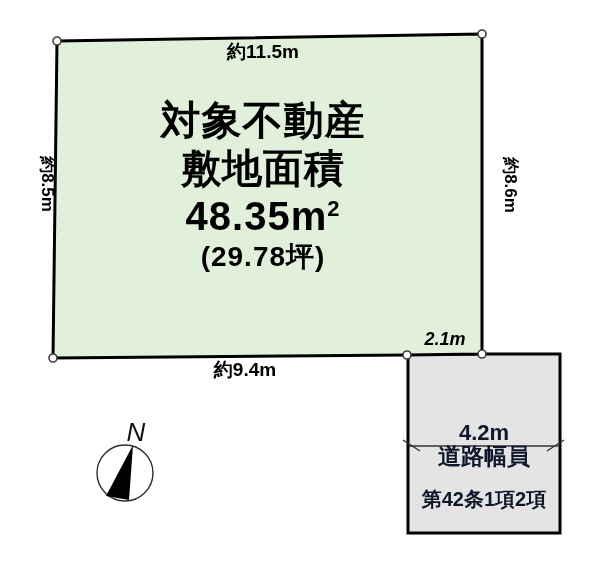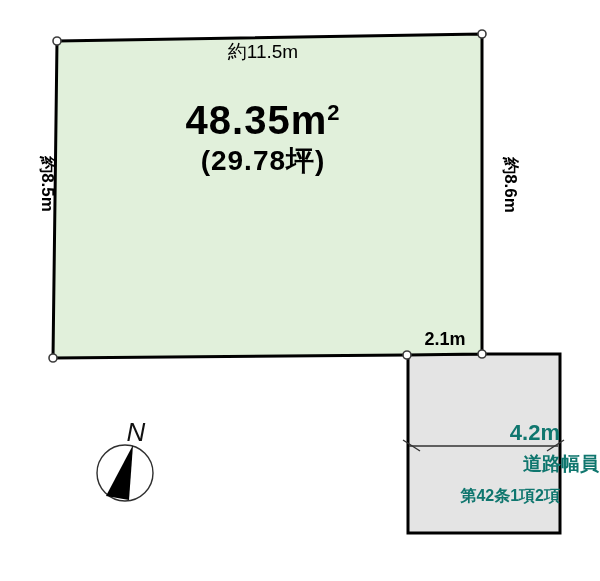--- a/index.html
+++ b/index.html
@@ -22,35 +22,35 @@
   }
   .lbl {
     position: absolute;
     color: #000000;
     text-align: center;
     white-space: nowrap;
     line-height: 1.1;
   }
   .dim {
     font-size: 19px;
-    font-weight: 400;
+    font-weight: 700;
   }
   .dim-side {
     font-size: 17px;
     font-weight: 600;
     width: 100px;
     height: 20px;
     transform: rotate(90deg);
     transform-origin: center center;
   }
   #dim-top    { left: 183px; top: 42px;  width: 160px; }
   #dim-bottom { left: 165px; top: 360px; width: 160px; }
   #dim-left   { left: -4px;  top: 174px; }
   #dim-right  { left: 459px; top: 175px; }
-  #dim-frontage { left: 395px; top: 330px; width: 100px; font-size: 18px; font-weight: 600; }
+  #dim-frontage { left: 395px; top: 330px; width: 100px; font-size: 18px; font-weight: 600; font-style: italic; }
 
   #parcel-text {
     position: absolute;
     left: 107px;
     top: 96px;
     width: 312px;
     text-align: center;
     color: #000000;
     font-weight: 700;
     font-size: 40px;
@@ -60,28 +60,28 @@
   #parcel-text .area-line sup {
     font-size: 22px;
     font-weight: 700;
   }
   #parcel-text .tsubo-line { font-size: 28px; }
 
   .road-lbl {
     position: absolute;
     left: 408px;
     width: 152px;
-    text-align: right;
-    color: #0f766e;
+    text-align: center;
+    color: #0f172a;
     font-weight: 600;
     white-space: nowrap;
   }
   #road-width-label  { top: 420px; font-size: 22px; }
-  #road-caption      { top: 451px; font-size: 19px; padding-left: 39px; }
-  #road-designation1 { top: 486px; font-size: 16px; }
+  #road-caption      { top: 441px; font-size: 23px; }
+  #road-designation1 { top: 486px; font-size: 20px; }
   #road-designation2 { top: 510px; font-size: 18px; }
 
   #north-label {
     position: absolute;
     left: 116px;
     top: 417px;
     width: 40px;
     text-align: center;
     font-size: 26px;
     font-style: italic;
@@ -118,23 +118,26 @@
 
     <g>
       <circle cx="125" cy="473" r="28" fill="#ffffff" stroke="#2f2f2f" stroke-width="1.4"></circle>
       <polygon points="133,445 106,496 129,500" fill="#000000"></polygon>
     </g>
   </svg>
 
   <div id="dim-top" class="lbl dim">約11.5m</div>
   <div id="dim-left" class="lbl dim-side">約8.5m</div>
   <div id="dim-right" class="lbl dim-side">約8.6m</div>
+  <div id="dim-bottom" class="lbl dim">約9.4m</div>
   <div id="dim-frontage" class="lbl">2.1m</div>
 
   <div id="parcel-text">
+    <div>対象不動産</div>
+    <div>敷地面積</div>
     <div class="area-line"><span>48.35m</span><sup>2</sup></div>
     <div class="tsubo-line">(29.78坪)</div>
   </div>
 
   <div id="road-width-label" class="road-lbl">4.2m</div>
   <div id="road-caption" class="road-lbl">道路幅員</div>
   <div id="road-designation1" class="road-lbl">第42条1項2項</div>
 
   <div id="north-label">N</div>
 

